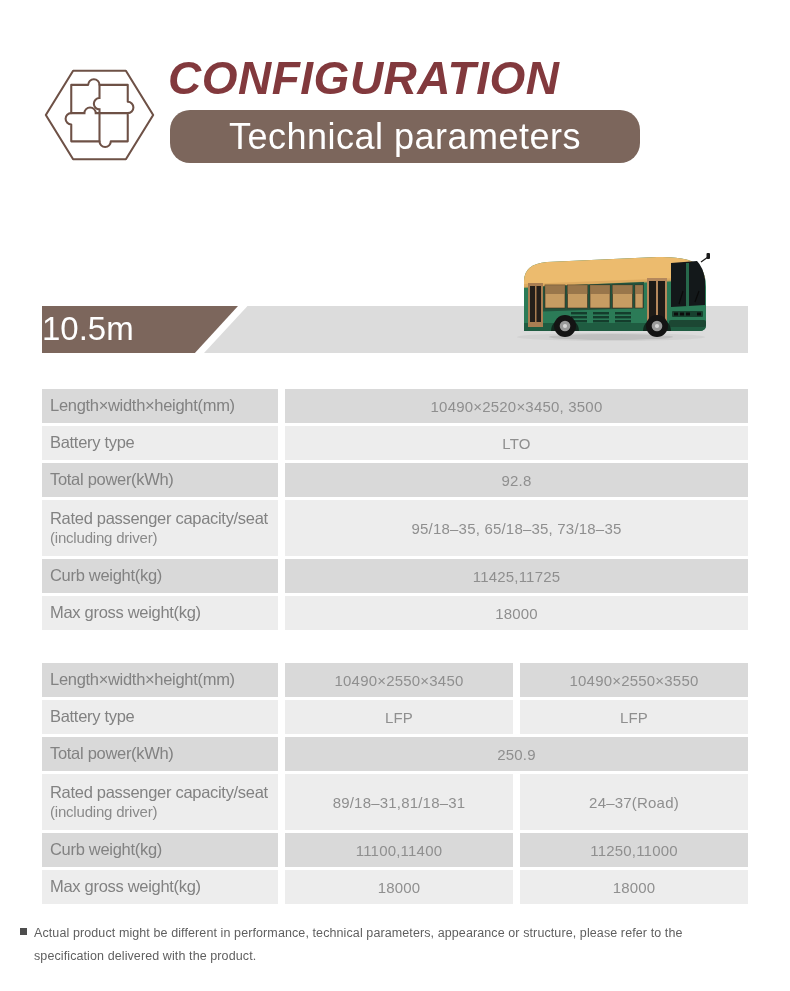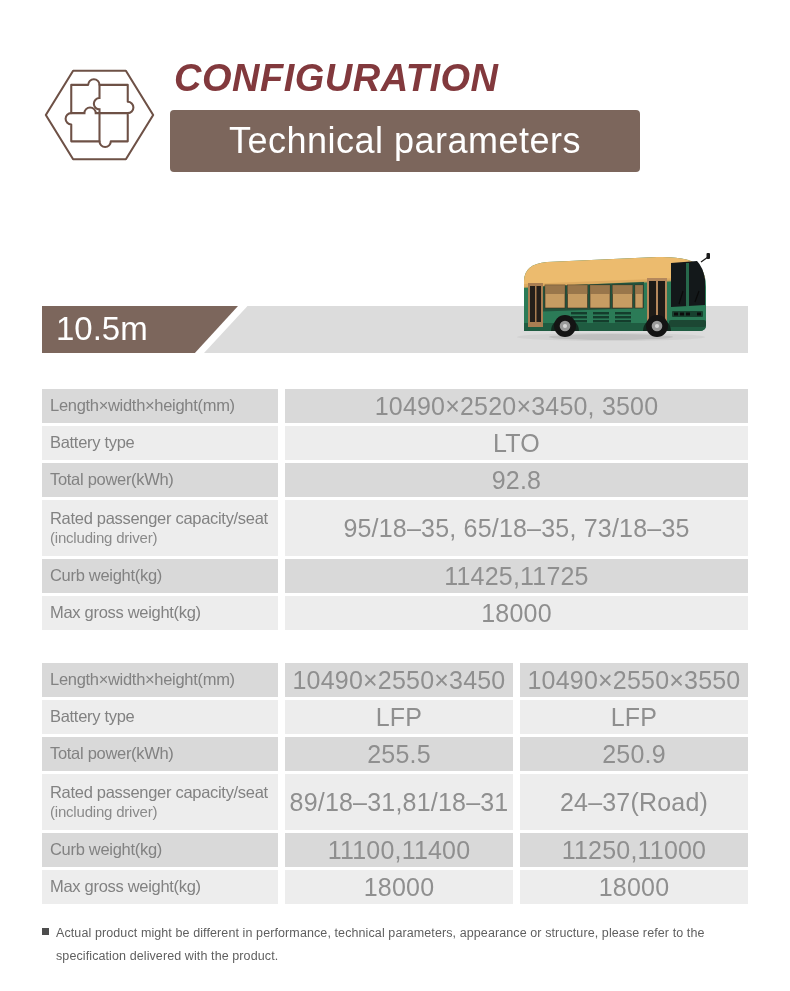--- a/index.html
+++ b/index.html
@@ -4,39 +4,39 @@
 <style>
   html,body{margin:0;padding:0;background:#ffffff;}
   .page{
     position:relative;width:790px;height:991px;background:#ffffff;
     font-family:"Liberation Sans", sans-serif;overflow:hidden;
   }
 
   
   .hex-icon{position:absolute;left:43px;top:64px;width:113px;height:102px;}
   .config-title{
-    position:absolute;left:174px;top:57px;margin:0;
-    font-style:italic;font-weight:700;font-size:38px;line-height:42px;
+    position:absolute;left:168px;top:57px;margin:0;
+    font-style:italic;font-weight:700;font-size:46px;line-height:42px;
     color:#82393d;letter-spacing:0.5px;white-space:nowrap;
   }
   .pill{
-    position:absolute;left:170px;top:110px;width:470px;height:62px;
-    background:#7c665c;border-radius:4px;
+    position:absolute;left:170px;top:110px;width:470px;height:53px;
+    background:#7c665c;border-radius:20px;
     display:flex;align-items:center;justify-content:center;
   }
   .pill-text{color:#ffffff;font-size:36px;letter-spacing:0.5px;white-space:nowrap;}
 
   
   .band-brown{
     position:absolute;left:42px;top:306px;width:196px;height:47px;
     background:#7c665c;
     clip-path:polygon(0 0,100% 0,78% 100%,0 100%);
   }
   .badge-text{
-    display:block;padding-left:14px;line-height:46px;
+    display:block;line-height:46px;
     font-size:33px;color:#ffffff;white-space:nowrap;
   }
   .band-gray{
     position:absolute;left:204px;top:306px;width:544px;height:47px;
     background:#dcdcdc;
     clip-path:polygon(8% 0,100% 0,100% 100%,0 100%);
   }
   .bus{position:absolute;left:511px;top:247px;width:207px;height:99px;}
 
   
@@ -53,25 +53,25 @@
     flex:0 0 236px;display:flex;flex-direction:column;justify-content:center;
     padding-left:8px;
   }
   .lbl{
     font-size:16.5px;color:#828282;letter-spacing:-0.3px;
     line-height:1.2;white-space:nowrap;
   }
   .sub{font-size:15px;color:#8a8a8a;letter-spacing:-0.2px;line-height:1.25;}
   .c-val{
     flex:1 1 0;display:flex;align-items:center;justify-content:center;
-    font-size:25px;color:#8f8f8f;letter-spacing:0.2px;white-space:nowrap;
-  }
-
-  
-  .footer{position:absolute;left:42px;top:922px;width:714px;display:flex;justify-content:center;}
+    font-size:15px;color:#8f8f8f;letter-spacing:0.2px;white-space:nowrap;
+  }
+
+  
+  .footer{position:absolute;left:20px;top:922px;width:714px;display:flex;justify-content:center;}
   .bullet{flex:0 0 7px;width:7px;height:7px;background:#4d4d4d;margin-top:6px;}
   .note{
     margin-left:7px;font-size:12.5px;color:#5f5f5f;line-height:1.8;
     letter-spacing:0.1px;
   }
 </style>
 </head>
 <body>
 
 <div class="page">
@@ -220,21 +220,20 @@
       <div class="cell c-label">
           <div class="lbl">Battery type</div>
         </div>
       <div class="cell c-val">LFP</div>
       <div class="cell c-val">LFP</div>
     </div>
     <div class="row h34 r-dark">
       <div class="cell c-label">
           <div class="lbl">Total power(kWh)</div>
         </div>
-      <div class="cell c-val">255.5</div>
       <div class="cell c-val">250.9</div>
     </div>
     <div class="row h47 r-light">
       <div class="cell c-label">
         <div class="lbl">Rated passenger capacity/seat</div>
         <div class="sub">(including driver)</div>
       </div>
       <div class="cell c-val">89/18–31,81/18–31</div>
       <div class="cell c-val">24–37(Road)</div>
     </div>

